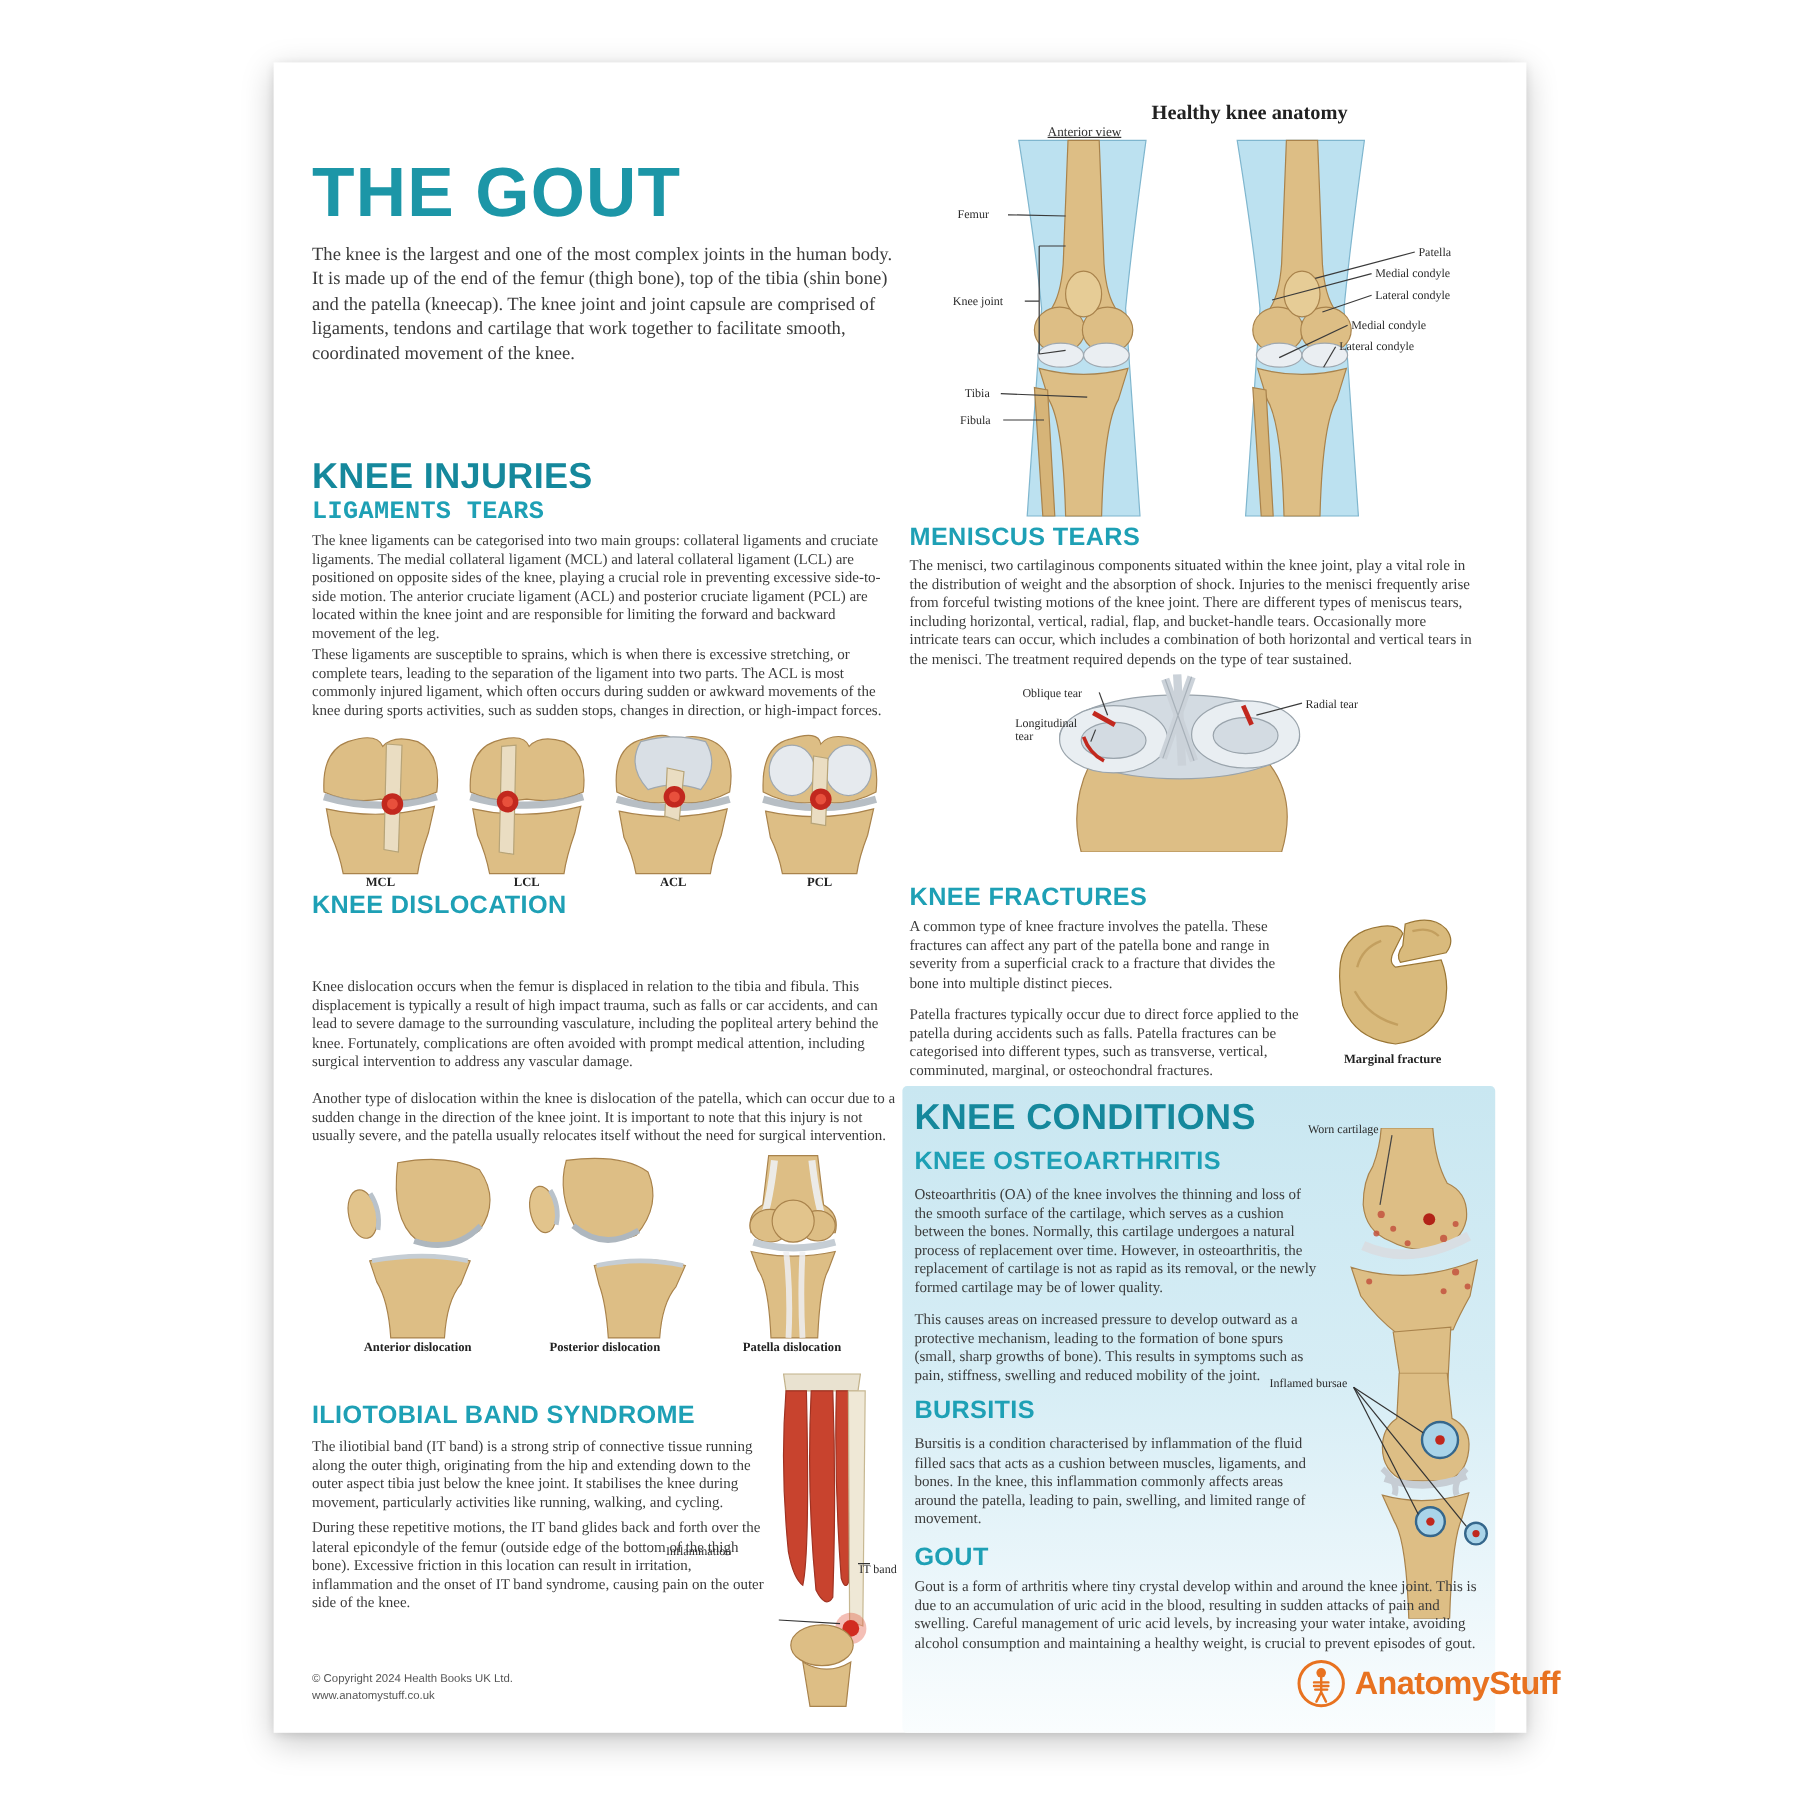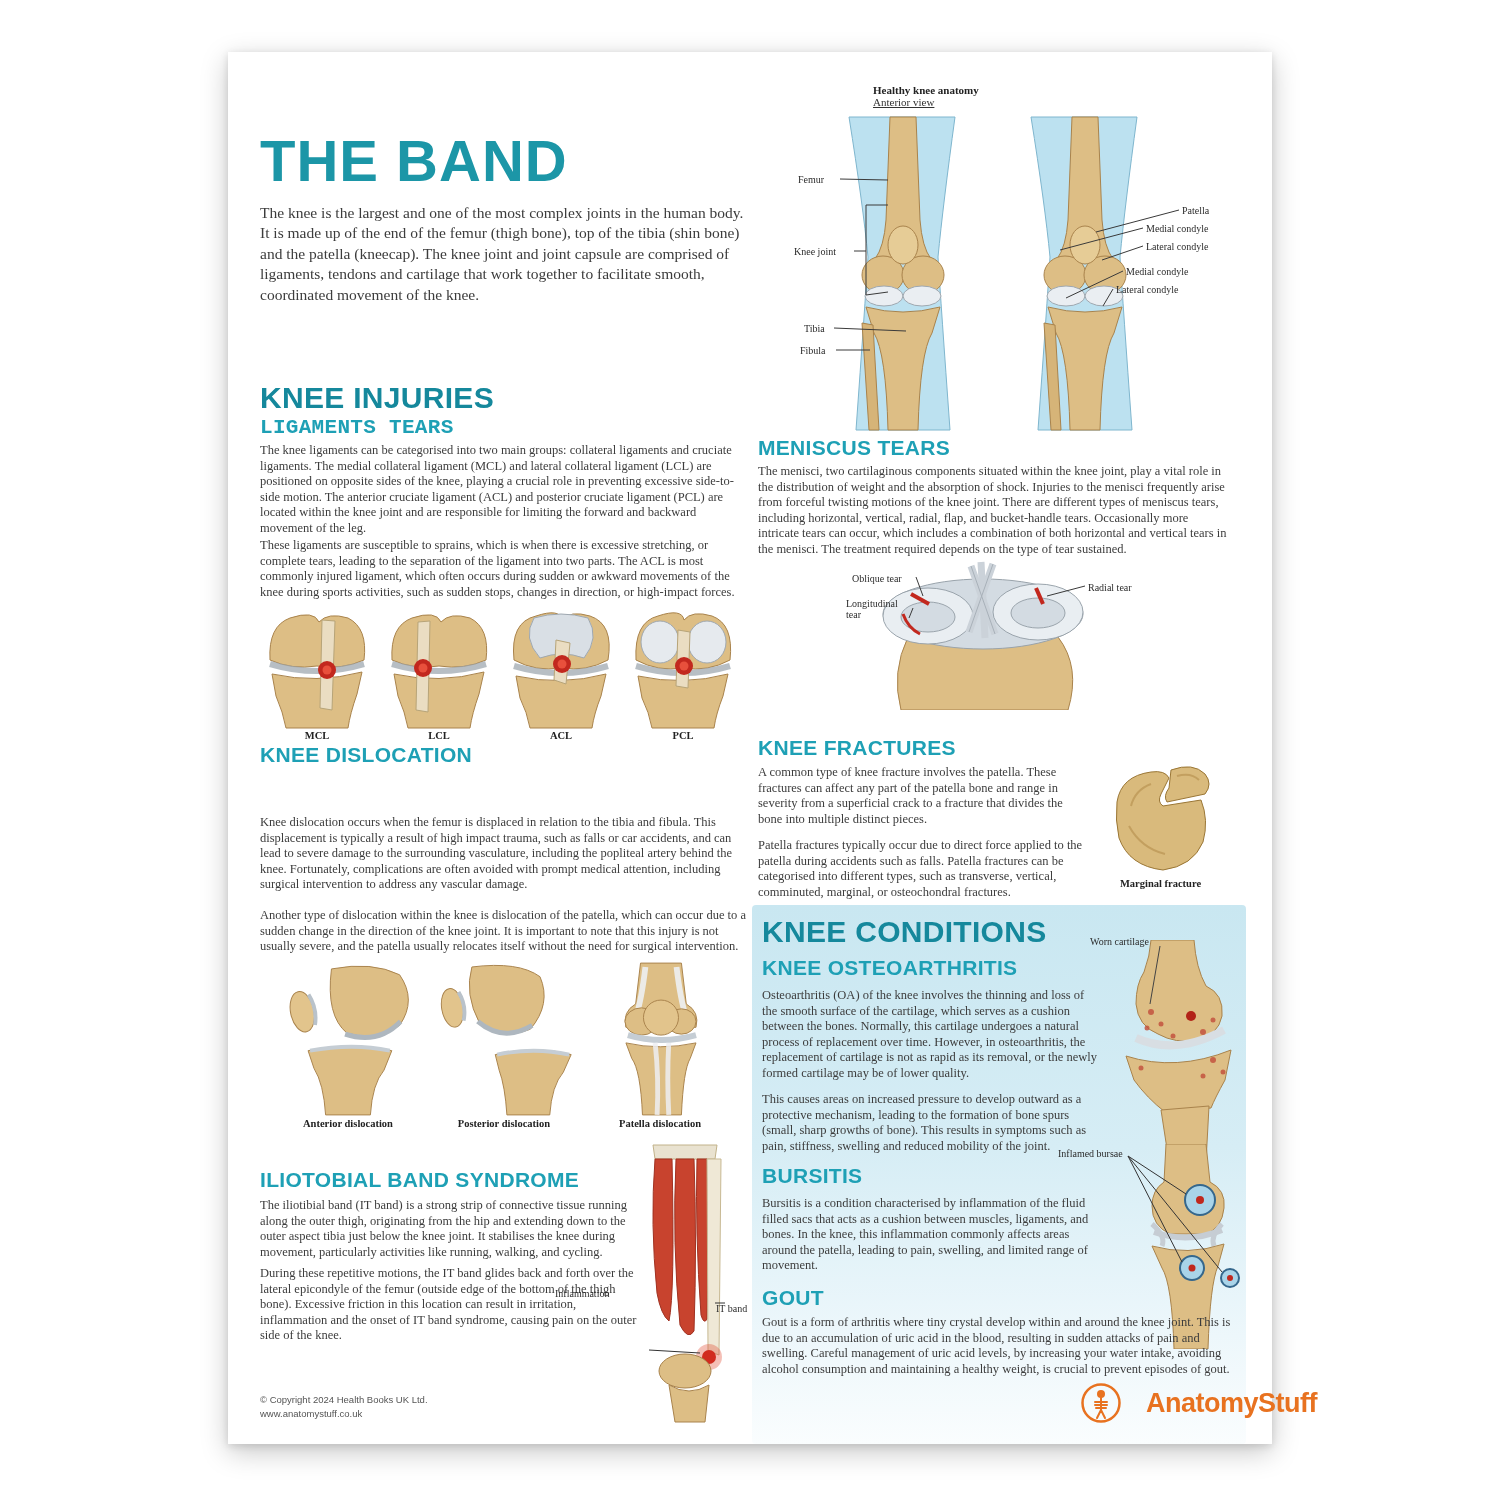--- a/index.html
+++ b/index.html
@@ -20,38 +20,38 @@
   .h3{font-family:"Liberation Sans",sans-serif;font-weight:800;font-size:21px;line-height:1;
       color:#1EA0B5;letter-spacing:.3px;}
   .intro{font-size:15.5px;line-height:1.32;color:#3C3C3C;}
   .body{font-size:12.5px;line-height:1.24;color:#3C3C3C;}
   .lbl{position:absolute;font-size:10px;line-height:1.12;color:#2B2B2B;}
   .cap{font-size:10.5px;font-weight:bold;color:#222;text-align:center;}
   .figrow{display:flex;align-items:flex-end;}
   .fig{display:flex;flex-direction:column;align-items:center;}
   .panel{position:absolute;left:524px;top:853px;width:494px;height:539px;z-index:1;border-radius:4px;
          background:linear-gradient(180deg,#C9E7F1 0%,#D6EDF5 45%,#EDF7FB 80%,#FAFDFE 100%);}
-  .diagcap-t{font-size:11px;font-weight:bold;color:#222;text-align:left;}
+  .diagcap-t{font-size:17px;font-weight:bold;color:#222;text-align:right;}
   .diagcap-s{font-size:11px;color:#333;text-align:left;text-decoration:underline;}
   .footer{font-family:"Liberation Sans",sans-serif;font-size:9.5px;line-height:1.45;color:#555;}
-  .logo{display:flex;align-items:center;gap:24px;}
+  .logo{display:flex;align-items:center;gap:7px;}
   .logo-text{font-family:"Liberation Sans",sans-serif;font-weight:800;font-size:27px;
              color:#E87220;letter-spacing:-0.5px;}
   svg{display:block;}
 </style>
 </head>
 <body>
 
 <div class="page">
 
   <div class="panel"></div>
 
   <div class="col left-col">
 
-    <div class="abs t2" style="left:0;top:80px;">THE BAND</div>
+    <div class="abs t2" style="left:0;top:80px;">THE GOUT</div>
 
     <div class="abs intro" style="left:0;top:151px;width:490px;">The knee is the largest and one of the most complex joints in the human body. It is made up of the end of the femur (thigh bone), top of the tibia (shin bone) and the patella (kneecap). The knee joint and joint capsule are comprised of ligaments, tendons and cartilage that work together to facilitate smooth, coordinated movement of the knee.</div>
 
     <div class="abs h2" style="left:0;top:331px;">KNEE INJURIES</div>
     <div class="abs h3" style="left:0;top:365px;font-family:Liberation Mono, monospace;">LIGAMENTS TEARS</div>
     <div class="abs body" style="left:0;top:391px;width:492px;">The knee ligaments can be categorised into two main groups: collateral ligaments and cruciate ligaments. The medial collateral ligament (MCL) and lateral collateral ligament (LCL) are positioned on opposite sides of the knee, playing a crucial role in preventing excessive side-to-side motion. The anterior cruciate ligament (ACL) and posterior cruciate ligament (PCL) are located within the knee joint and are responsible for limiting the forward and backward movement of the leg.</div>
     <div class="abs body" style="left:0;top:486px;width:492px;">These ligaments are susceptible to sprains, which is when there is excessive stretching, or complete tears, leading to the separation of the ligament into two parts. The ACL is most commonly injured ligament, which often occurs during sudden or awkward movements of the knee during sports activities, such as sudden stops, changes in direction, or high-impact forces.</div>
 
     <div class="abs figrow" style="left:2px;top:556px;width:486px;gap:12px;">
       <div class="fig">

